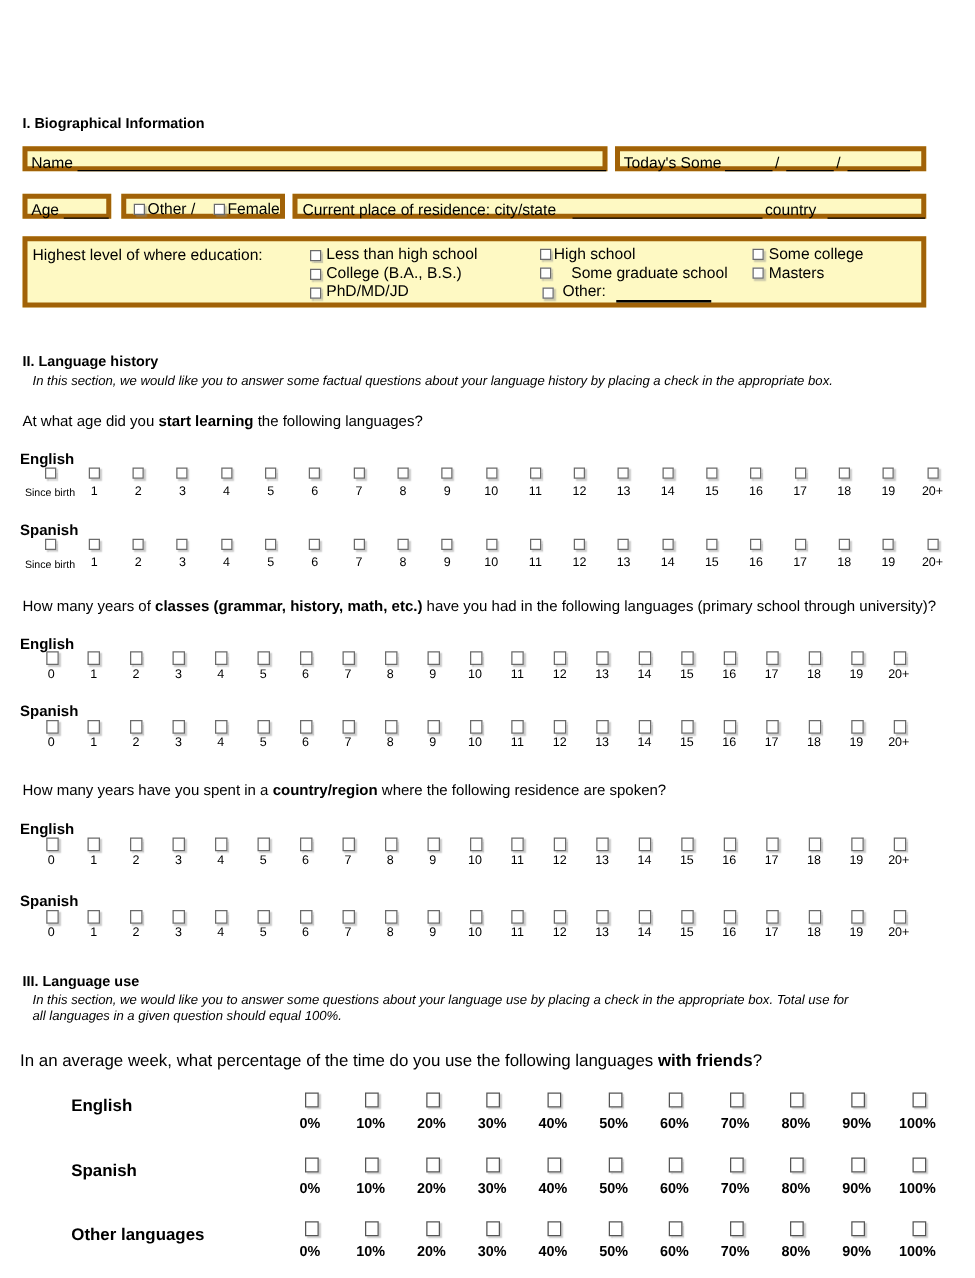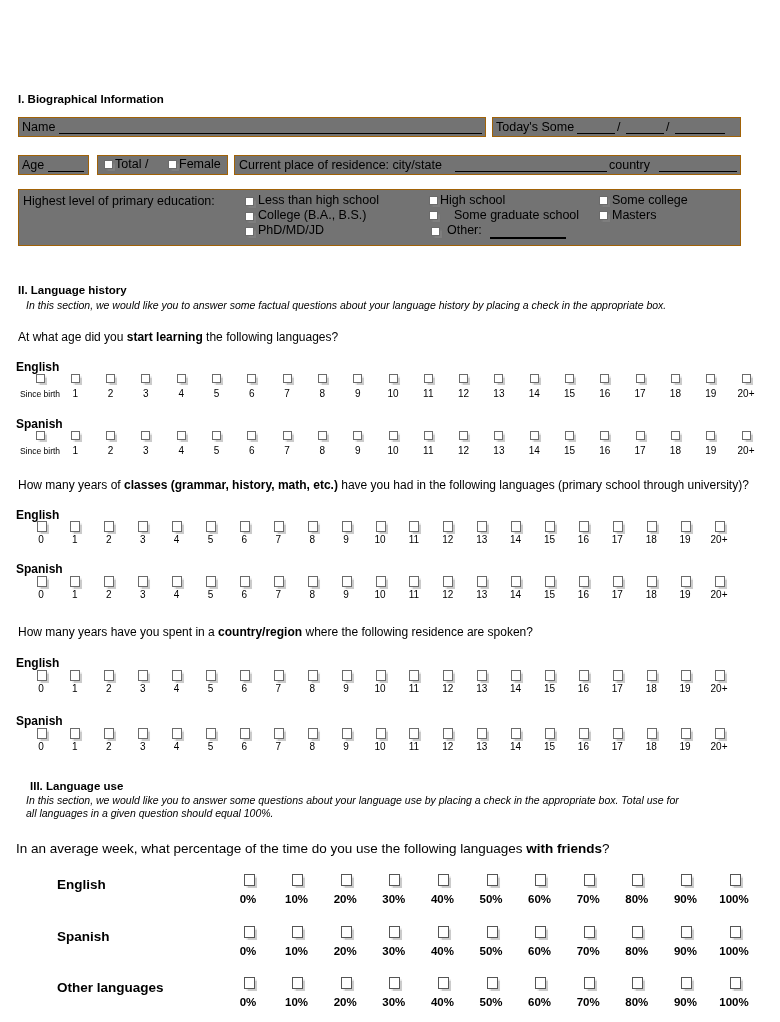--- a/index.html
+++ b/index.html
@@ -47,23 +47,23 @@
   .sec-sub {
     position: absolute;
     font-size: 10.5px;
     font-style: italic;
     line-height: 13px;
   }
 
   
   .fbox {
     position: absolute;
-    border: 1px solid #a16207;
+    border: 4px solid #a16207;
     box-sizing: border-box;
-    background: #737373;
+    background: #fef9c3;
   }
   .fbox-label {
     position: absolute;
     font-size: 12.5px;
     line-height: 16px;
     white-space: nowrap;
   }
   .rule {
     position: absolute;
     border-bottom: 1px solid #000;
@@ -169,34 +169,34 @@
     <div class="rule" style="left:182px; top:15px; width:50px;"></div>
   </div>
 
   <div class="fbox" style="left:18px; top:155px; width:71px; height:20px;">
     <div class="fbox-label" style="left:3px; top:1px;">Age</div>
     <div class="rule" style="left:29px; top:15px; width:36px;"></div>
   </div>
 
   <div class="fbox" style="left:97px; top:155px; width:131px; height:20px;">
     <div class="cb" style="left:6px; top:4px;"></div>
-    <div class="cb-txt" style="left:17px; top:1px;">Total /</div>
+    <div class="cb-txt" style="left:17px; top:1px;">Other /</div>
     <div class="cb" style="left:70px; top:4px;"></div>
     <div class="cb-txt" style="left:81px; top:1px;">Female</div>
   </div>
 
   <div class="fbox" style="left:234px; top:155px; width:507px; height:20px;">
     <div class="fbox-label" style="left:4px; top:1px;">Current place of residence: city/state</div>
     <div class="rule" style="left:220px; top:15px; width:152px;"></div>
     <div class="fbox-label" style="left:374px; top:1px;">country</div>
     <div class="rule" style="left:424px; top:15px; width:78px;"></div>
   </div>
 
   <div class="fbox" style="left:18px; top:189px; width:723px; height:57px;">
-    <div class="fbox-label" style="left:4px; top:3px;">Highest level of primary education:</div>
+    <div class="fbox-label" style="left:4px; top:3px;">Highest level of where education:</div>
 
     <div class="cb" style="left:226px; top:7px;"></div>
     <div class="cb-txt" style="left:239px; top:3px;">Less than high school</div>
     <div class="cb" style="left:226px; top:22px;"></div>
     <div class="cb-txt" style="left:239px; top:18px;">College (B.A., B.S.)</div>
     <div class="cb" style="left:226px; top:37px;"></div>
     <div class="cb-txt" style="left:239px; top:33px;">PhD/MD/JD</div>
 
     <div class="cb" style="left:410px; top:6px;"></div>
     <div class="cb-txt" style="left:421px; top:3px;">High school</div>
@@ -490,21 +490,21 @@
       <div class="cb cb-lg" style="left: 612.8px; top: 728px;"></div>
       <div class="tick" style="left: 589.3px; width: 56px; top: 741px;">17</div>
       <div class="cb cb-lg" style="left: 646.7px; top: 728px;"></div>
       <div class="tick" style="left: 623.2px; width: 56px; top: 741px;">18</div>
       <div class="cb cb-lg" style="left: 680.6px; top: 728px;"></div>
       <div class="tick" style="left: 657.1px; width: 56px; top: 741px;">19</div>
       <div class="cb cb-lg" style="left: 714.5px; top: 728px;"></div>
       <div class="tick" style="left: 691px; width: 56px; top: 741px;">20+</div>
     </div>
 
-  <div class="sec-head" style="left:18px; top:779px;margin-left:12px;">III. Language use</div>
+  <div class="sec-head" style="left:18px; top:779px;">III. Language use</div>
   <div class="sec-sub" style="left:26px; top:794px;">In this section, we would like you to answer some questions about your language use by placing a check in the appropriate box. Total use for</div>
   <div class="sec-sub" style="left:26px; top:807px;">all languages in a given question should equal 100%.</div>
 
   <div class="qtext-lg" style="left:16px; top:840px;"><span>In an average week, what percentage of the time do you use the following languages </span><b>with friends</b><span>?</span></div>
 
   <div class="lang-label-lg" style="left:57px; top:877px;">English</div>
   <div id="pct-english-scale">
       <div class="cb cb-pct" style="left: 243.5px; top: 874px;"></div>
       <div class="tick-pct" style="left: 220px; width: 56px; top: 893px;">0%</div>
       <div class="cb cb-pct" style="left: 292.1px; top: 874px;"></div>

